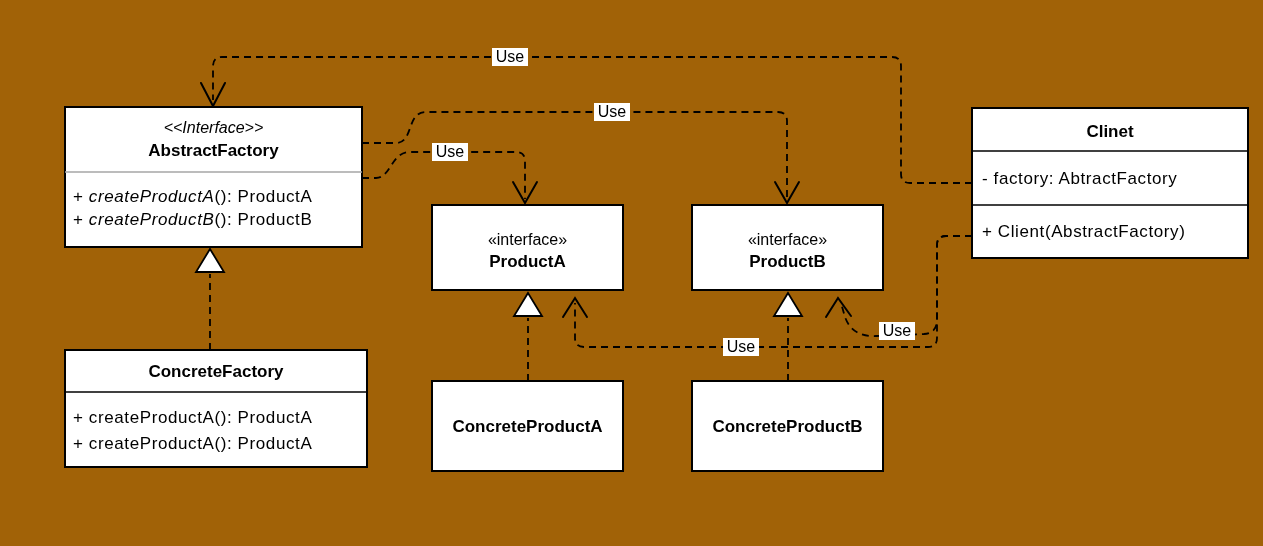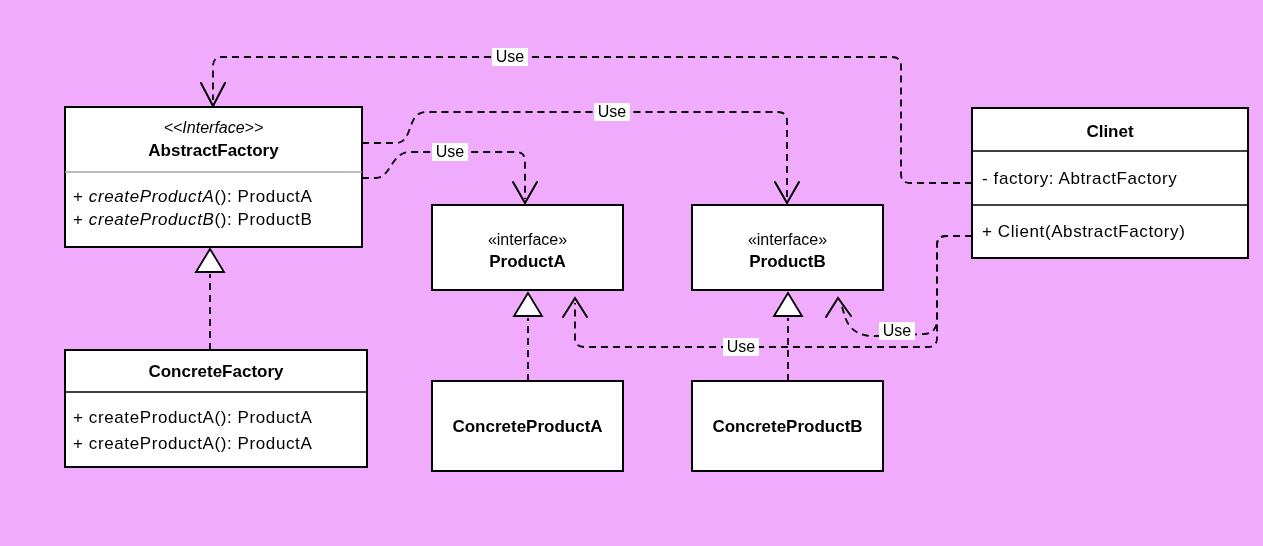--- a/index.html
+++ b/index.html
@@ -1,16 +1,16 @@
 <!DOCTYPE html>
 <html><head>
 <meta charset="utf-8">
 <style>
   html,body{margin:0;padding:0;background:#ffffff;}
-  .stage{position:relative;width:1263px;height:546px;background:#f0abfc;overflow:hidden;}
+  .stage{position:relative;width:1263px;height:546px;background:#a16207;overflow:hidden;}
   svg text{font-family:"Liberation Sans",sans-serif;fill:#000000;}
   .t-title{font-weight:bold;font-size:17px;text-anchor:middle;}
   .t-stereo{font-size:16px;text-anchor:middle;}
   .t-stereo-it{font-size:16px;font-style:italic;text-anchor:middle;}
   .t-member{font-size:17px;text-anchor:start;letter-spacing:0.6px;}
   .t-label{font-size:16px;text-anchor:middle;}
   .box{fill:#ffffff;stroke:#000000;stroke-width:2;}
   .div-line{stroke:#000000;stroke-width:1.6;}
   .div-gray{stroke:#a6a6a6;stroke-width:1.6;}
   .edge{fill:none;stroke:#000000;stroke-width:1.8;stroke-dasharray:7 5;}

